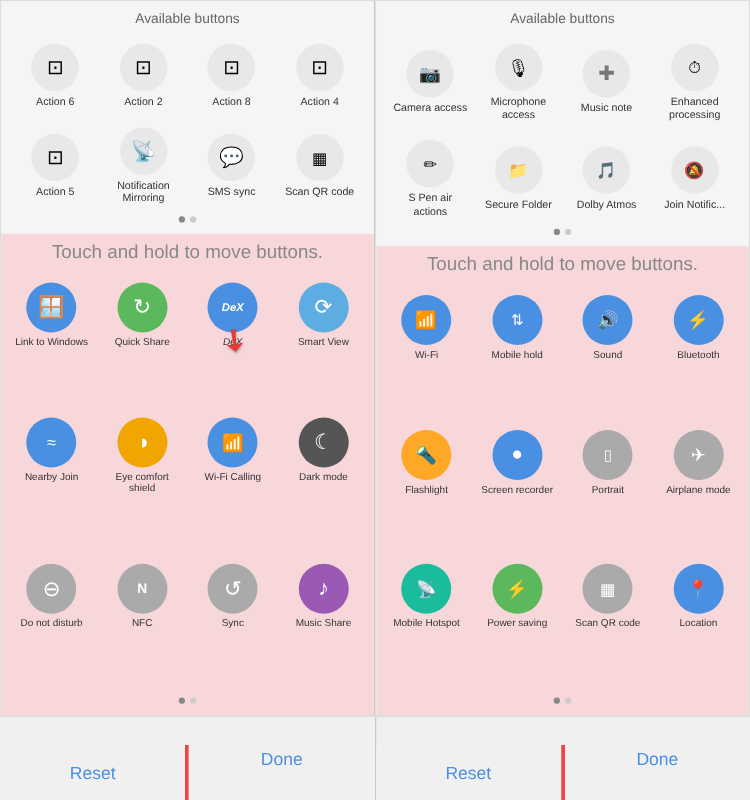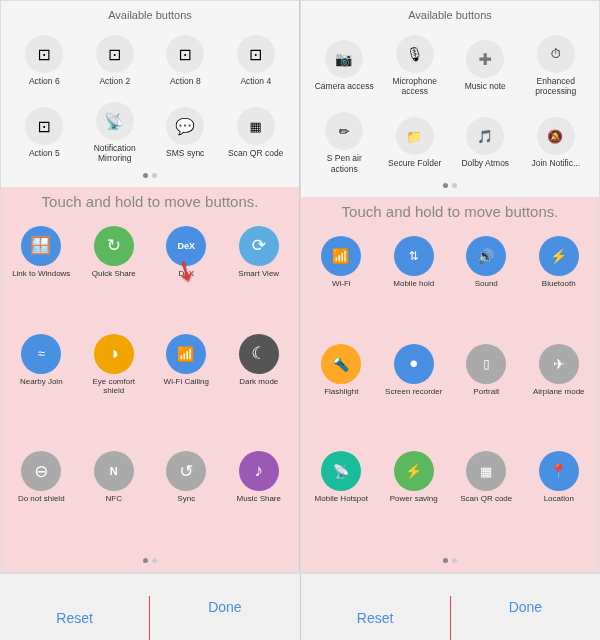--- a/index.html
+++ b/index.html
@@ -146,20 +146,21 @@
       transform: translate(-50%, -60%) rotate(30deg);
       font-size: 28px;
       color: #e53935;
       pointer-events: none;
       z-index: 10;
       text-shadow: 1px 1px 2px rgba(0,0,0,0.3);
     }
 
     .dex-icon-wrapper {
       position: relative;
+      font-style: italic;
     }
 
     .bottom-bar {
       display: flex;
       background: #f0f0f0;
       border-top: 1px solid #ddd;
     }
 
     .bottom-panel {
       flex: 1;
@@ -172,21 +173,21 @@
       text-align: center;
       font-size: 14px;
       color: #4a90e2;
       cursor: pointer;
       background: #f0f0f0;
       border: none;
       font-family: inherit;
     }
 
     .bottom-btn:first-child {
-      border-right: 1px solid #ef4444;
+      border-right: 3px solid #ef4444;
       margin-top: 22px;
     }
 
     .panel-divider {
       width: 1px;
       background: #ccc;
     }
 
     .dots-row {
       display: flex;
@@ -287,21 +288,21 @@
         <div class="active-btn">
           <div class="active-icon blue" style="font-size:14px;">📶</div>
           <span class="active-label">Wi-Fi Calling</span>
         </div>
         <div class="active-btn">
           <div class="active-icon dark">☾</div>
           <span class="active-label">Dark mode</span>
         </div>
         <div class="active-btn">
           <div class="active-icon gray">⊖</div>
-          <span class="active-label">Do not shield</span>
+          <span class="active-label">Do not disturb</span>
         </div>
         <div class="active-btn">
           <div class="active-icon gray" style="font-size:11px; font-weight:bold;">N</div>
           <span class="active-label">NFC</span>
         </div>
         <div class="active-btn">
           <div class="active-icon gray">↺</div>
           <span class="active-label">Sync</span>
         </div>
         <div class="active-btn">

